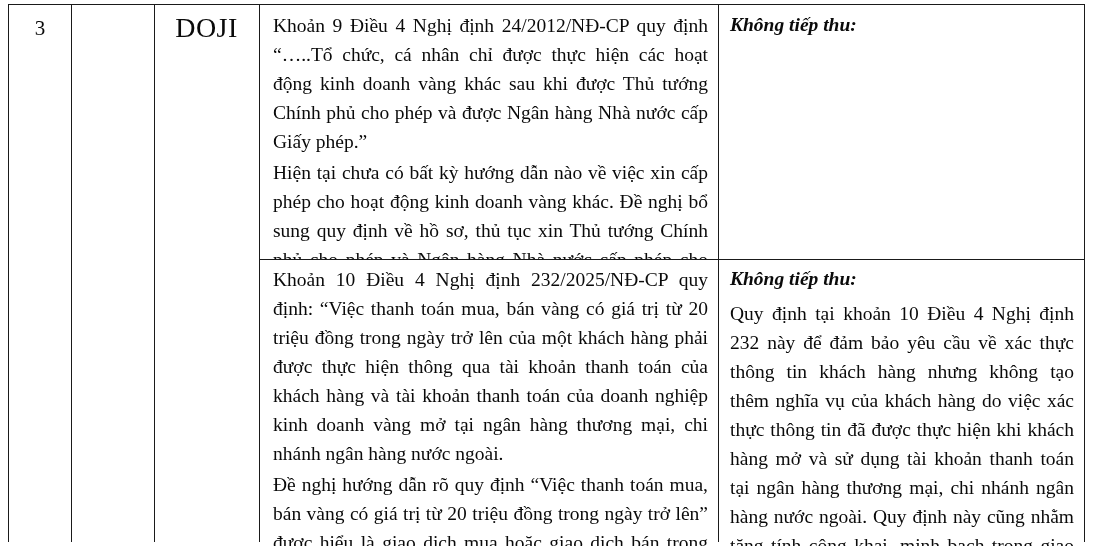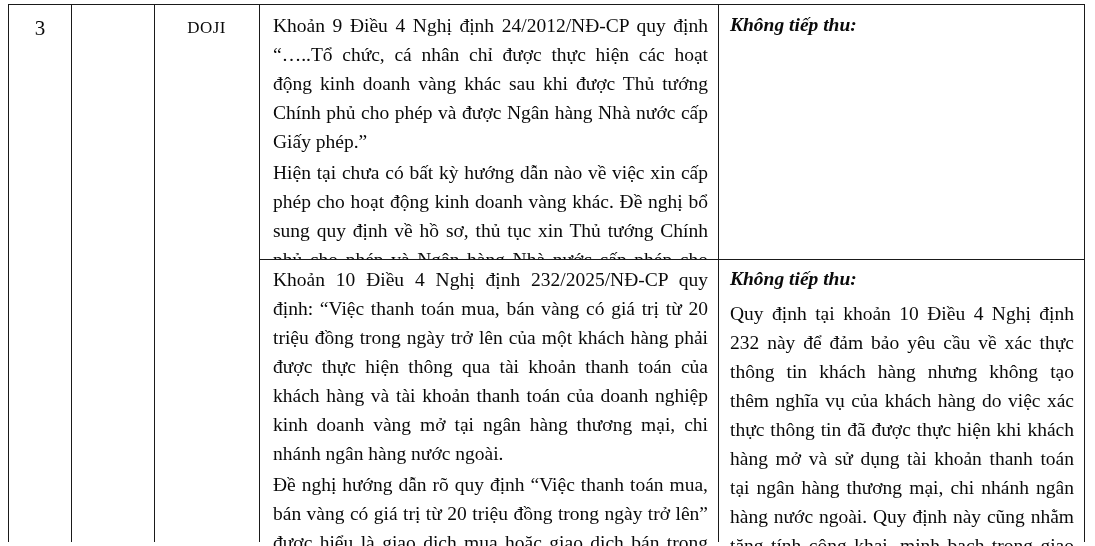--- a/index.html
+++ b/index.html
@@ -78,21 +78,21 @@
     top: 0;
     width: 83px;
     height: 538px;
   }
   .cell-org {
     position: absolute;
     left: 145px;
     top: 0;
     width: 105px;
     text-align: center;
-    font-size: 17px;
+    font-size: 28px;
     line-height: 30px;
     padding-top: 8px;
     box-sizing: border-box;
     letter-spacing: 0.4px;
   }
 
   .cell-comment {
     position: absolute;
     left: 250px;
     width: 459px;

